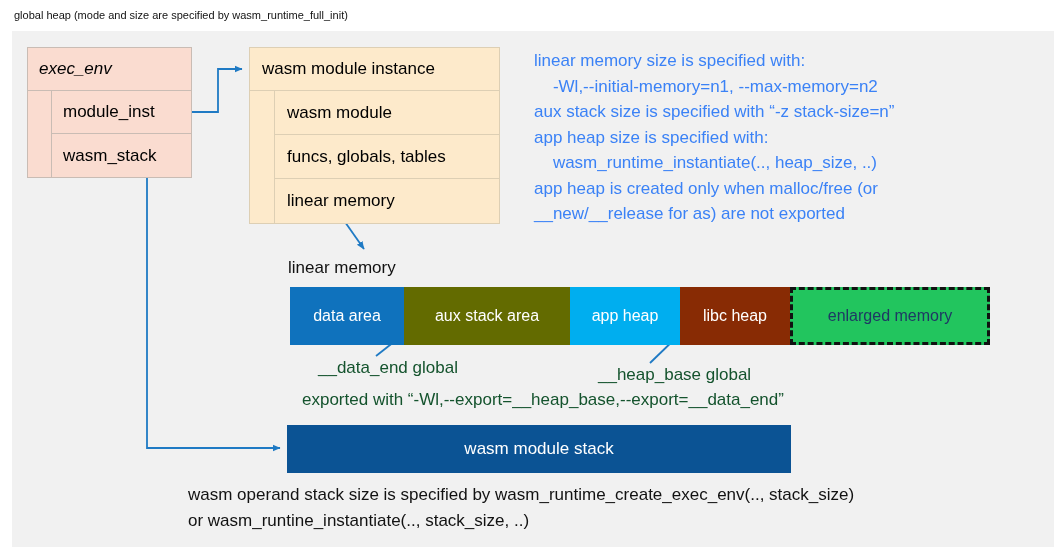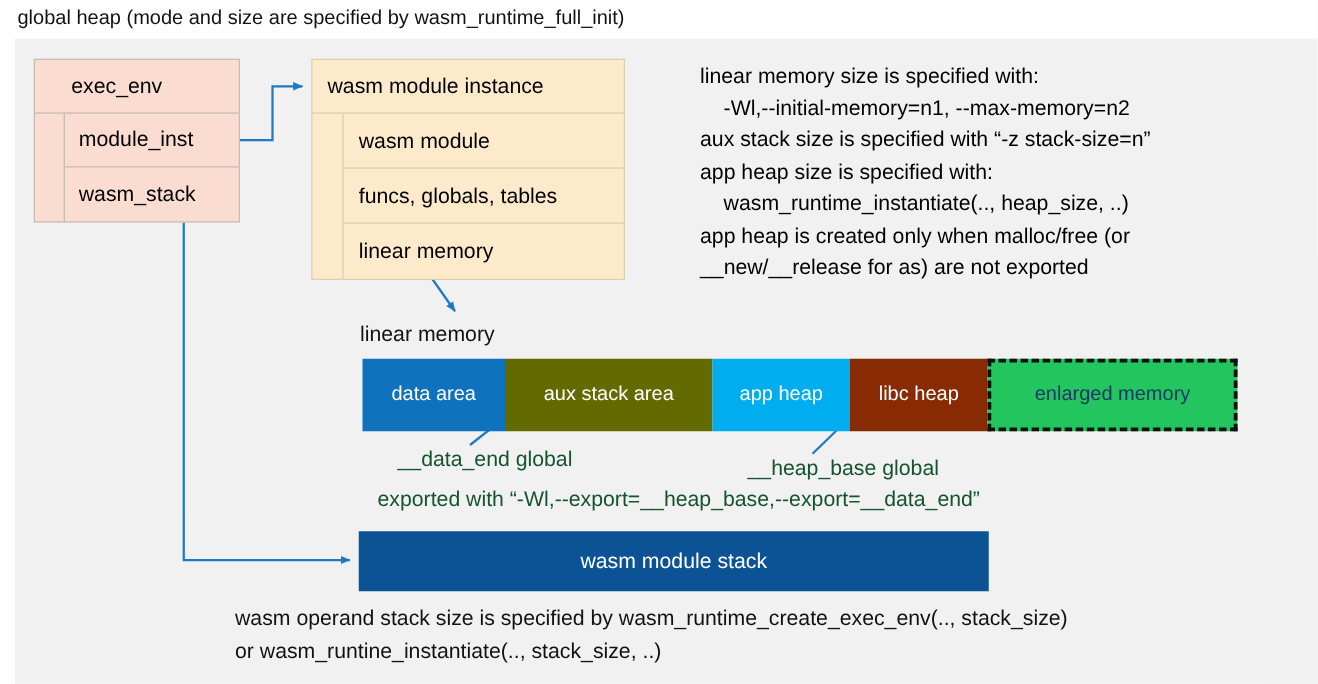--- a/index.html
+++ b/index.html
@@ -18,21 +18,21 @@
   #root {
     position: absolute;
     left: 0; top: 0;
     width: 1054px;
     height: 547px;
   }
   .title {
     position: absolute;
     left: 14px;
     top: 3px;
-    font-size: 16px;
+    font-size: 11px;
     line-height: 24px;
     color: #121212;
     white-space: nowrap;
   }
   .panel {
     position: absolute;
     left: 12px;
     top: 31px;
     width: 1042px;
     height: 516px;
@@ -51,21 +51,21 @@
     position: absolute;
     box-sizing: border-box;
     background: #fadcd0;
     border: 1px solid #c9bcb4;
     display: flex;
     align-items: center;
     font-size: 17px;
     white-space: nowrap;
   }
   .exec-head { left: 0; top: 0; width: 165px; height: 44px; }
-  .exec-head .lbl { padding-left: 29px; }
+  .exec-head .lbl { padding-left: 11px; font-style: italic; }
   .exec-gutter {
     position: absolute;
     left: 0; top: 43px; width: 25px; height: 88px;
     box-sizing: border-box;
     background: #fadcd0;
     border: 1px solid #c9bcb4;
   }
   .exec-sub1 { left: 24px; top: 43px; width: 141px; height: 44px; }
   .exec-sub2 { left: 24px; top: 86px; width: 141px; height: 45px; }
   .exec-sub1 .lbl, .exec-sub2 .lbl { padding-left: 11px; }
@@ -102,23 +102,22 @@
   .wmi-sub3 { left: 25px; top: 131px; width: 226px; height: 46px; }
   .wmi-sub1 .lbl, .wmi-sub2 .lbl, .wmi-sub3 .lbl { padding-left: 12px; }
 
   
   .note-right {
     position: absolute;
     left: 534px;
     top: 48px;
     font-size: 17px;
     line-height: 25.5px;
-    color: #000000;
+    color: #3b82f6;
     white-space: pre;
-    margin-left: 26px;
   }
 
   
   .lm-caption {
     position: absolute;
     left: 288px;
     top: 258px;
     font-size: 17px;
     color: #121212;
     white-space: nowrap;

